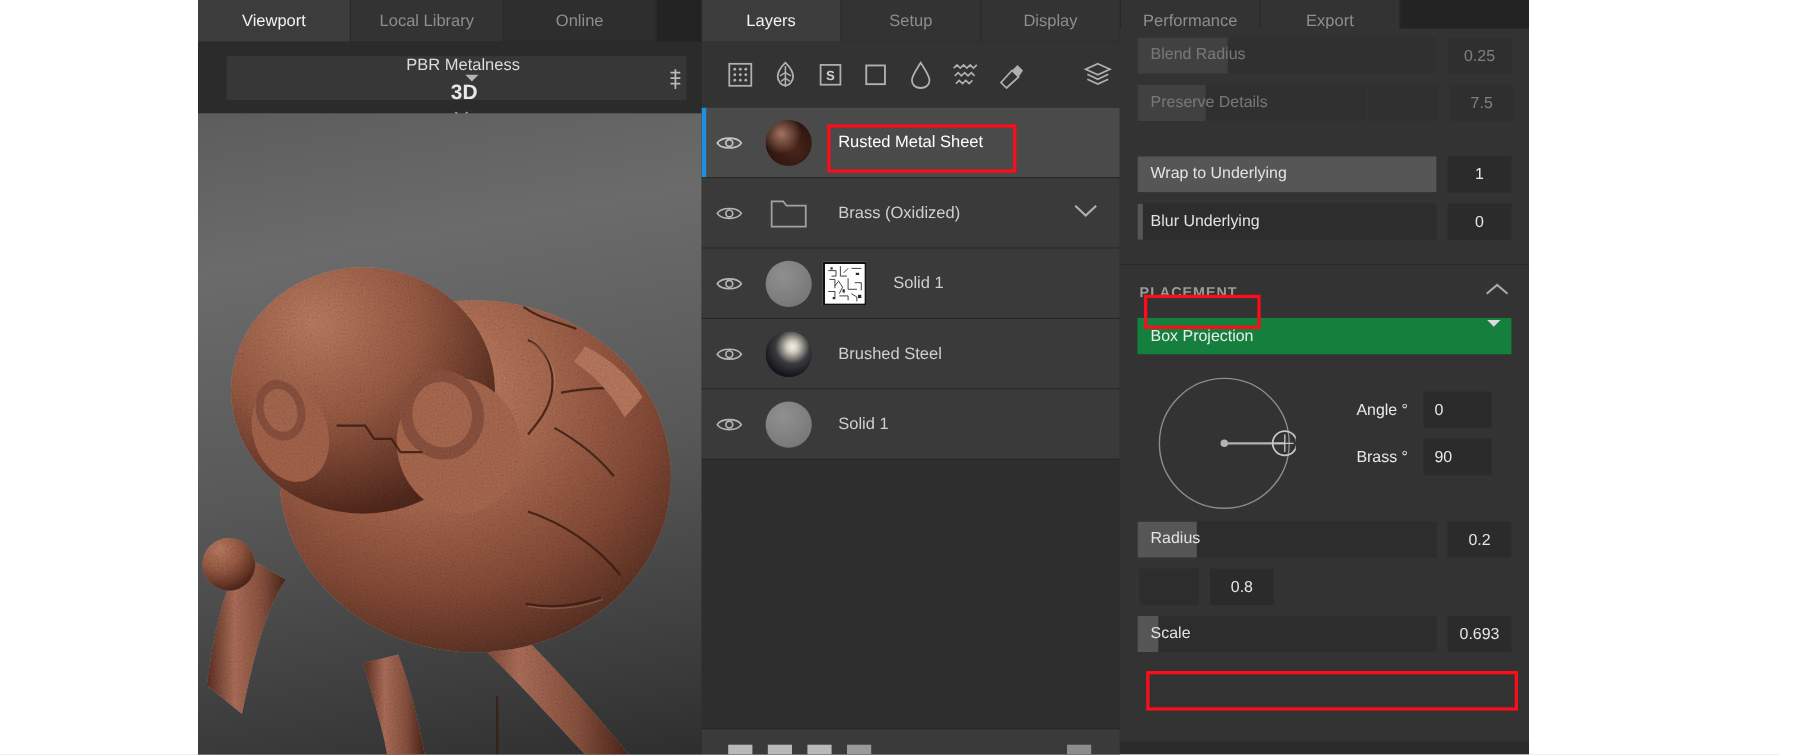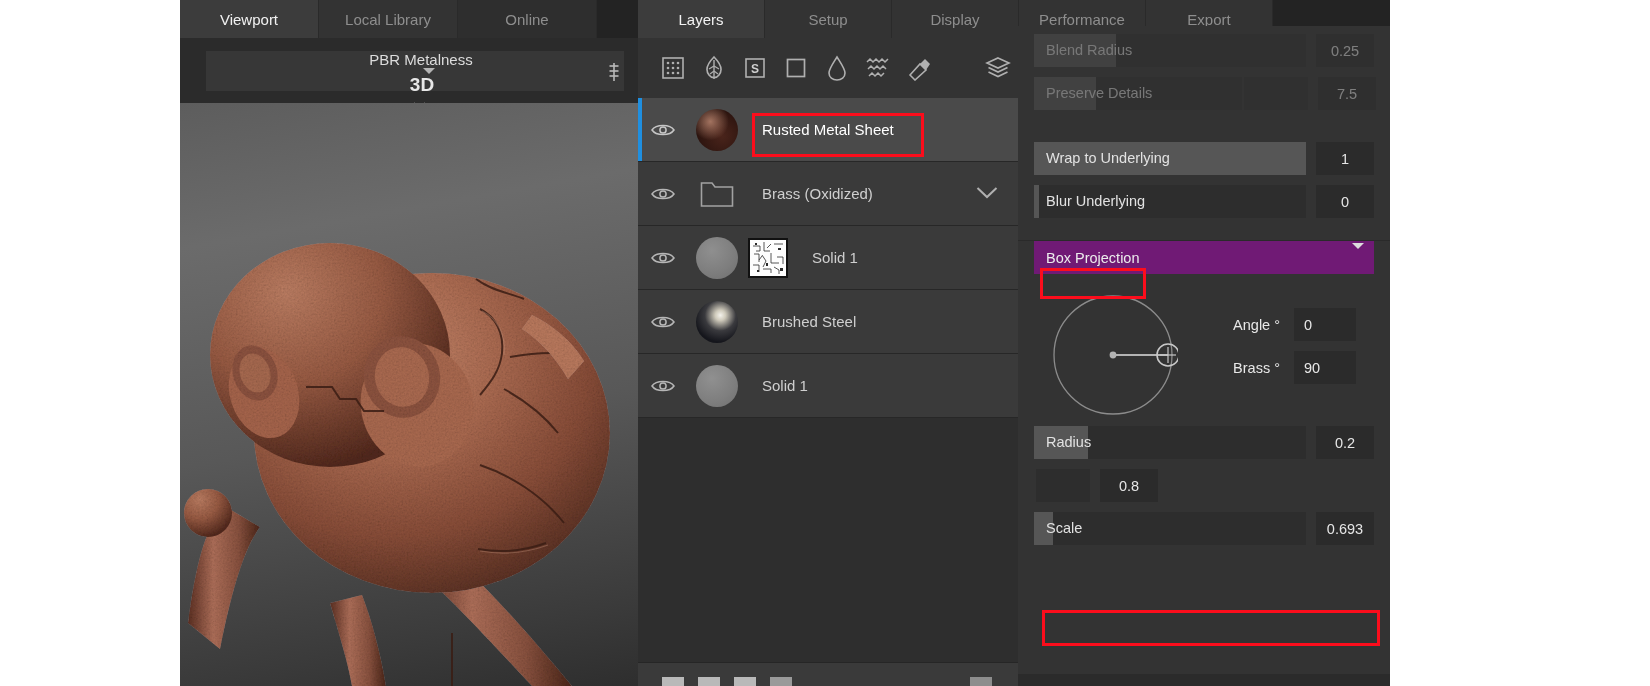--- a/index.html
+++ b/index.html
@@ -188,21 +188,21 @@
     padding: 0 18px 0 18px;
   }
   .section-title {
     font-size: 13px; font-weight: bold; letter-spacing: .9px;
     color: #9b9b9b;
   }
   .section-head .collapse { margin-left: auto; color: #aaaaaa; }
 
   .combo {
     position: relative; height: 33px; margin: 0 16px 0 16px;
-    background: #701a75; display: flex; align-items: center;
+    background: #15803d; display: flex; align-items: center;
   }
   .combo .lbl { font-size: 14.5px; color: #ececec; padding-left: 12px; }
   .combo .caret { margin-left: auto; margin-right: 10px; }
 
   
   .dial-block { position: relative; height: 140px; margin: 8px 0 4px 0; }
   .dial { position: absolute; left: 30px; top: 8px; }
   .angle-fields { position: absolute; left: 200px; top: 26px; }
   .angle-row { display: flex; align-items: center; height: 33px; margin-bottom: 10px; }
   .angle-lbl { font-size: 14.5px; color: #e8e8e8; width: 62px; text-align: right; }
@@ -574,20 +574,28 @@
         <div class="slot">
           <div class="fill" style="width:2%"></div>
           <div class="lbl">Blur Underlying</div>
         </div>
         <div class="numbox">0</div>
       </div>
 
       <div style="height:12px"></div>
       <div class="divider"></div>
 
+      <div class="section-head">
+        <span class="section-title">PLACEMENT</span>
+        <span class="collapse">
+          <svg width="22" height="12" viewBox="0 0 22 12">
+              <path d="M1.5 10 L11 2 L20.5 10" stroke="#aaaaaa" stroke-width="1.8" fill="none"></path>
+            </svg>
+        </span>
+      </div>
 
       <div class="combo">
         <span class="lbl">Box Projection</span>
         <span class="caret">
           <span class="caret-down" style="border-top-color:#dcdcdc"></span>
         </span>
       </div>
 
       <div class="dial-block">
         <div class="dial">

